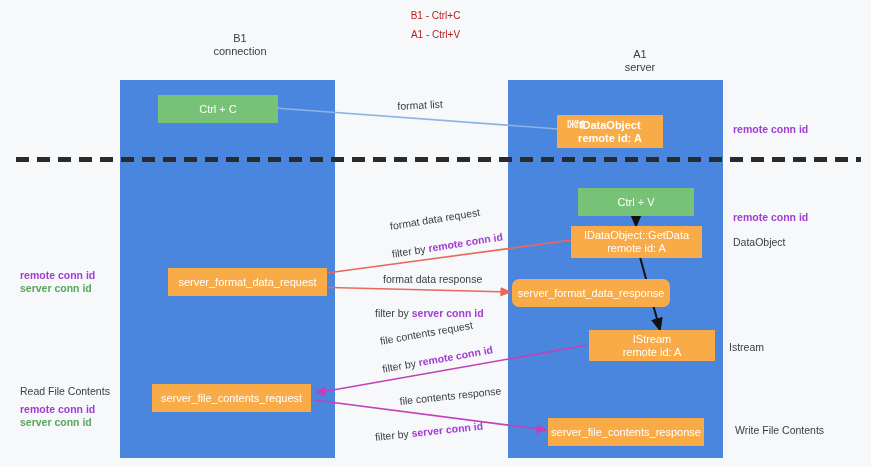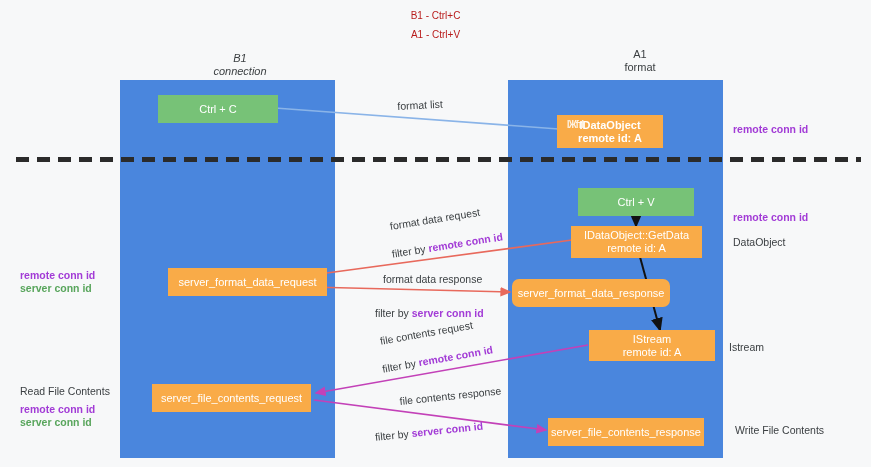--- a/index.html
+++ b/index.html
@@ -75,24 +75,24 @@
   svg.overlay{position:absolute;left:0;top:0;width:871px;height:467px;pointer-events:none;}
 </style>
 </head>
 <body>
 
 <div id="stage">
 
   <div class="abs title">B1 - Ctrl+C
 A1 - Ctrl+V</div>
 
-  <div class="abs colhead" style="left:150px;top:52px;width:180px;font-style:italic;">B1
+  <div class="abs colhead" style="left:150px;top:32px;width:180px;">B1
 connection</div>
   <div class="abs colhead" style="left:550px;top:48px;width:180px;">A1
-format</div>
+server</div>
 
   <div class="abs lane" style="left:120px;top:80px;width:215px;height:378px;"></div>
   <div class="abs lane" style="left:508px;top:80px;width:215px;height:378px;"></div>
 
   <svg class="overlay">
     <defs>
       <marker id="ah-blue" markerWidth="7" markerHeight="7" refX="6" refY="3" orient="auto">
         <path d="M0,0 L7,3 L0,6 z" fill="#8ab4e8"></path>
       </marker>
       <marker id="ah-red" markerWidth="7" markerHeight="7" refX="6" refY="3" orient="auto">

